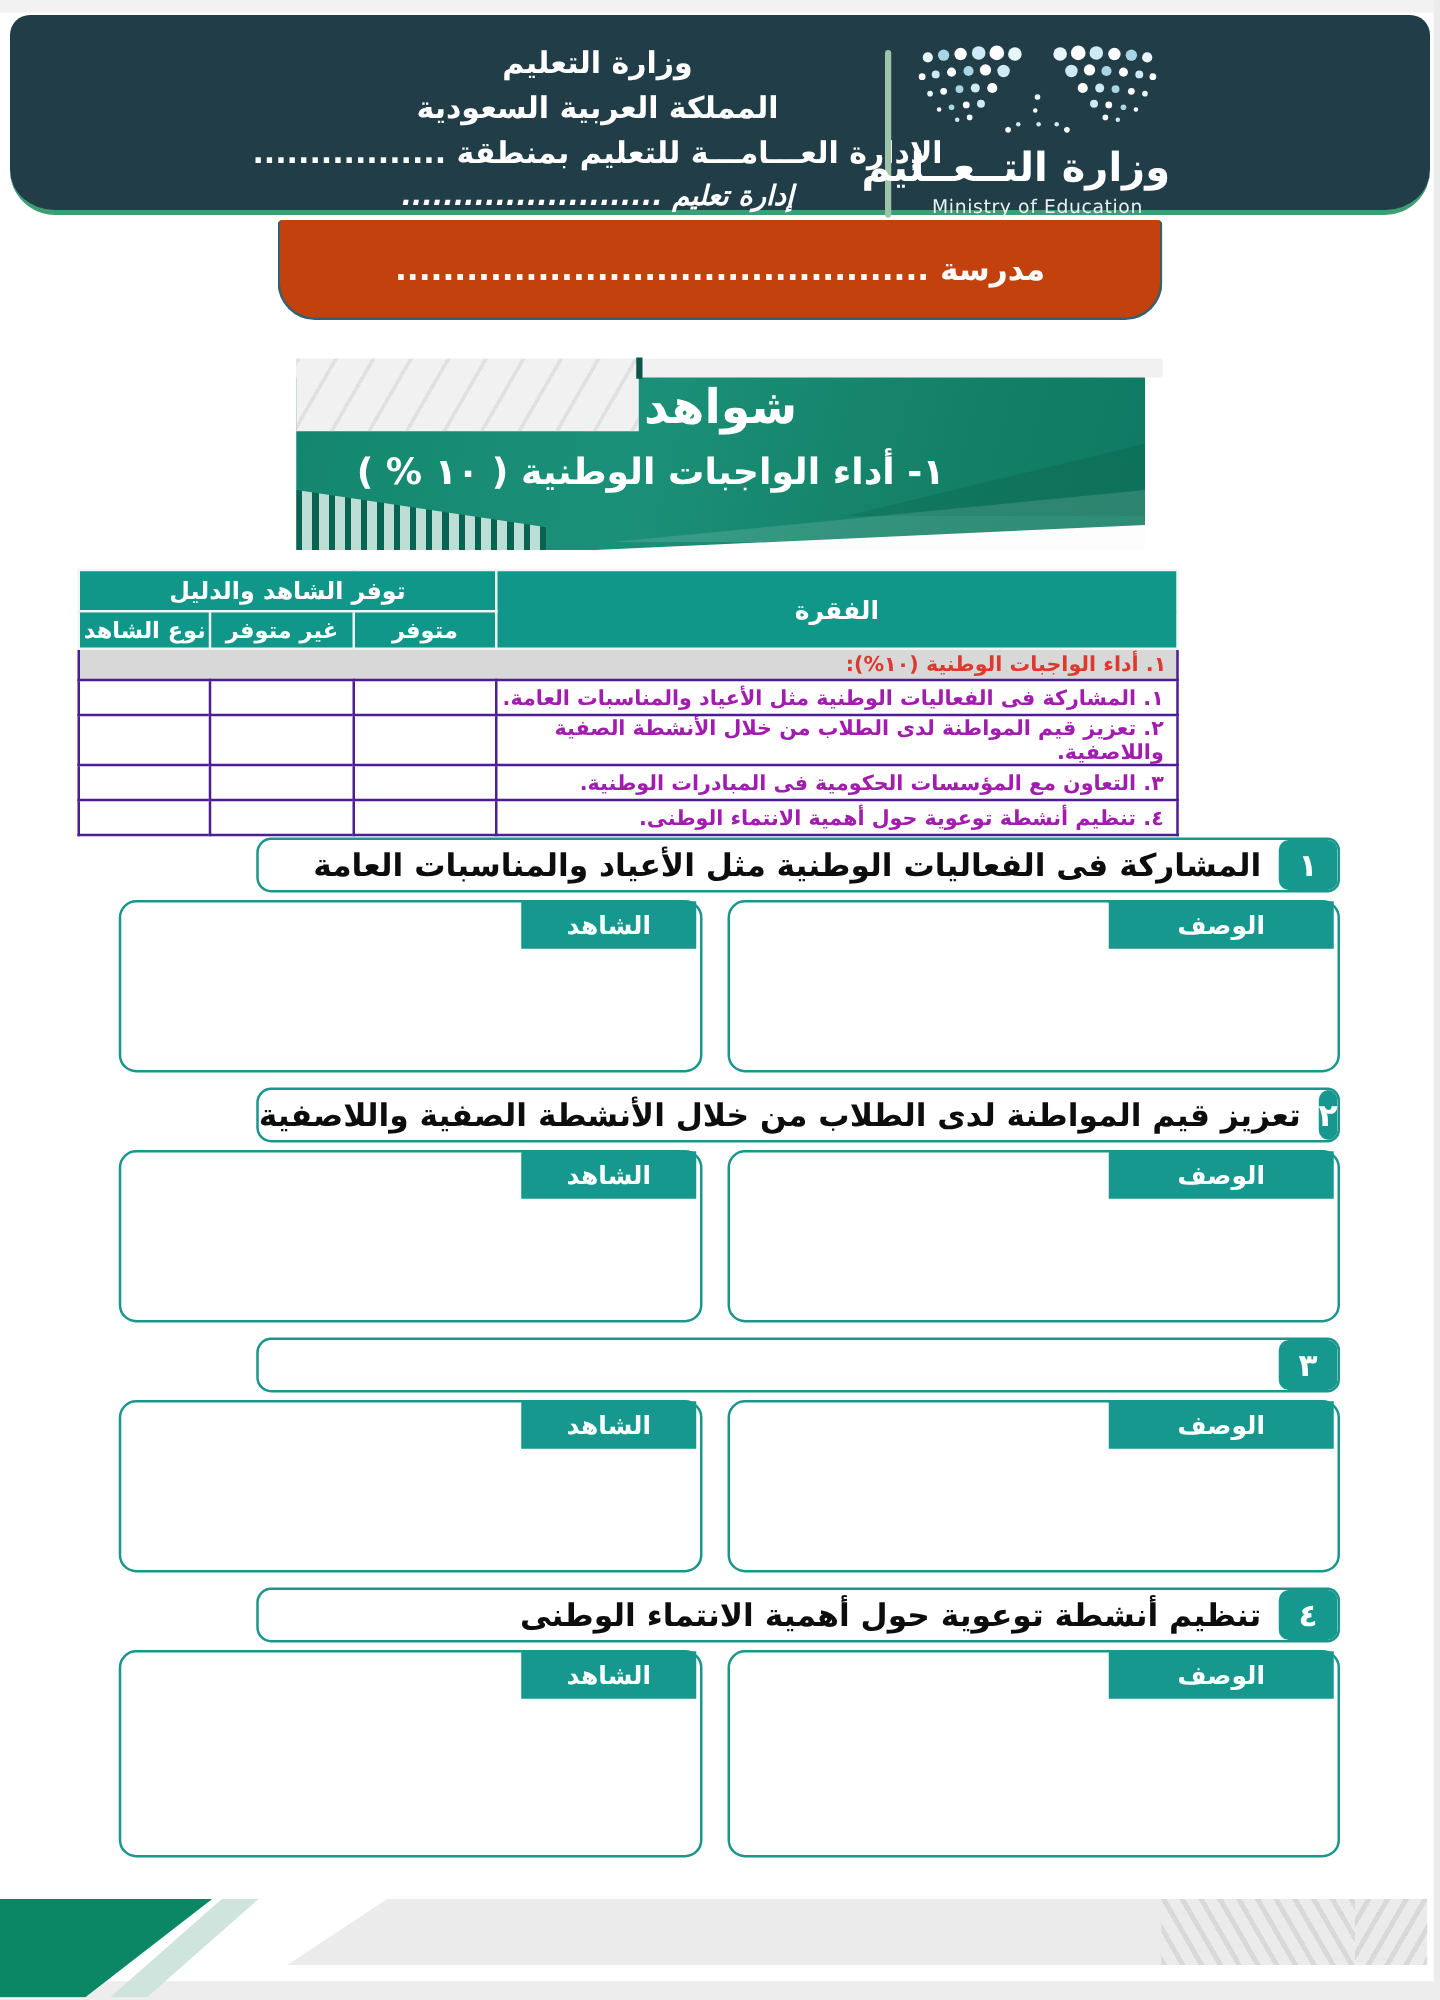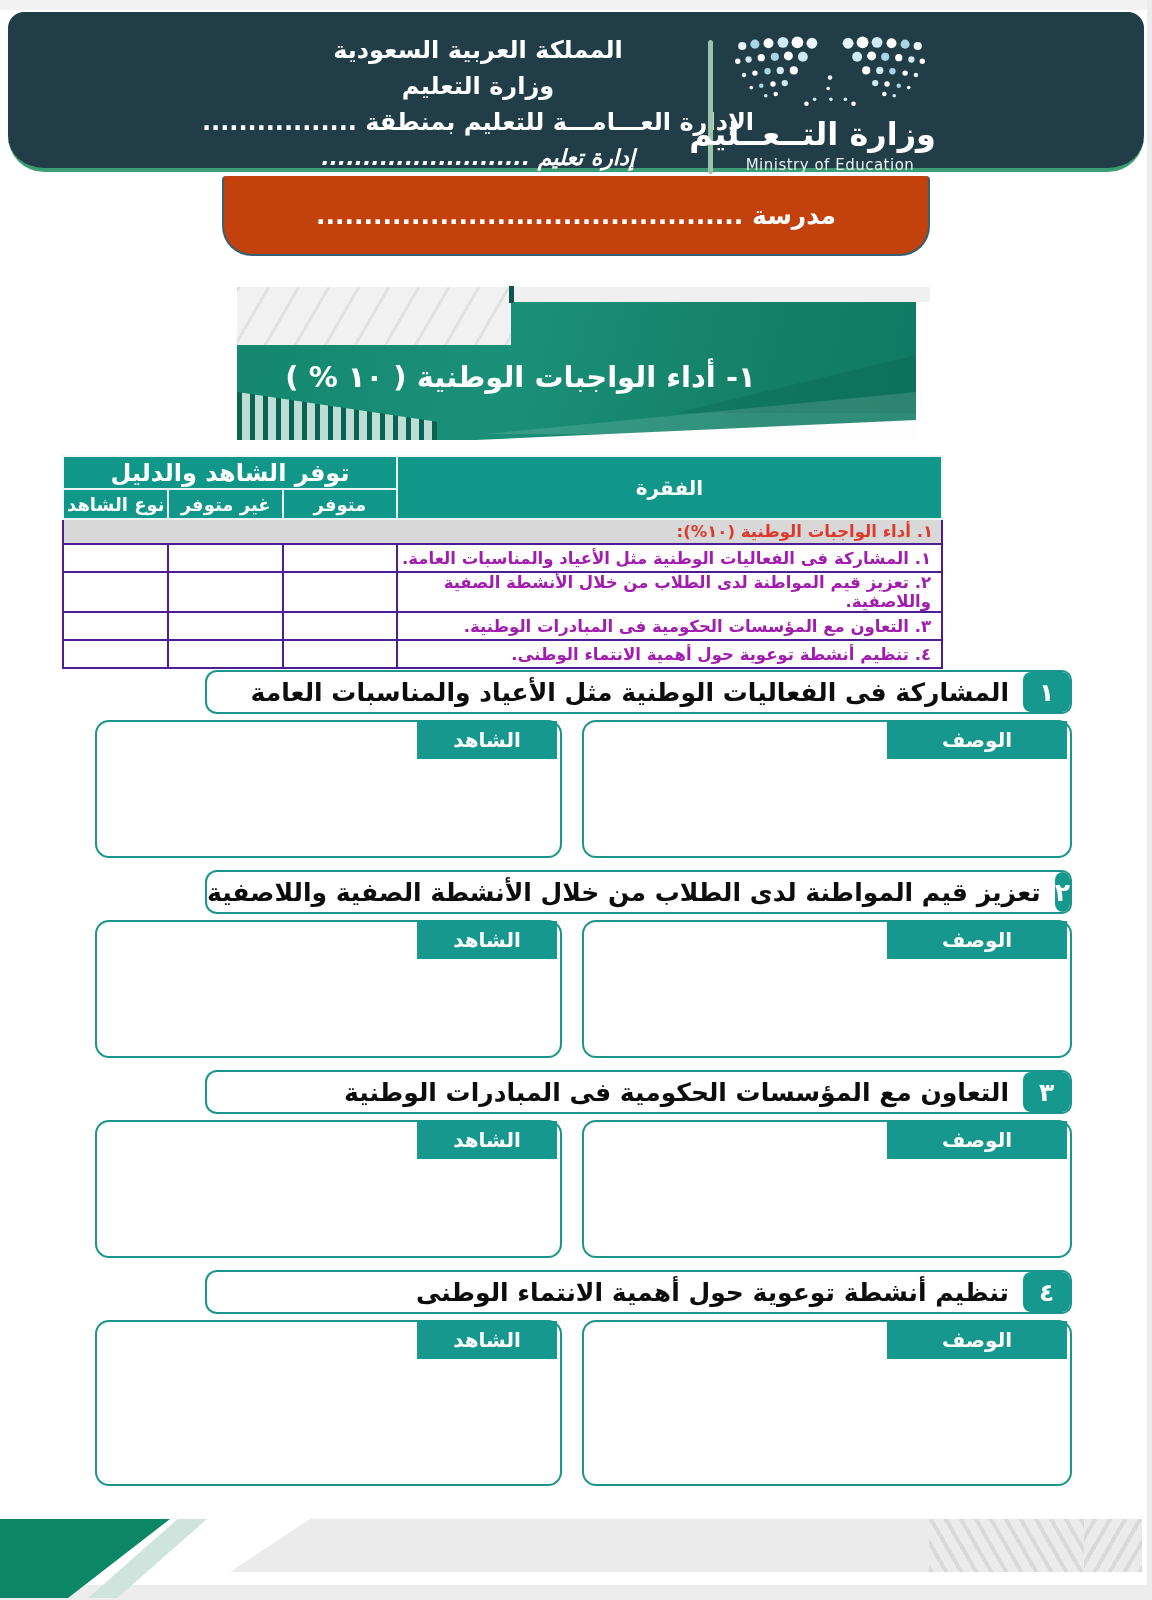--- a/index.html
+++ b/index.html
@@ -48,21 +48,21 @@
   .banner-subtitle{position:absolute;left:237px;top:360px;width:679px;box-sizing:border-box;padding-right:112px;
                    text-align:center;color:#fff;font-size:29px;font-weight:bold;white-space:nowrap;}
 
   
   table.check{position:absolute;left:62px;top:455px;width:881px;border-collapse:collapse;direction:rtl;
               border:2.5px solid #4d4d4d;}
   table.check td{border:2px solid #4c1d95;box-sizing:border-box;}
   table.check thead td{background:#11968a;color:#fff;font-weight:bold;text-align:center;
                        border:2px solid #eef6f5;}
   td.h-item{width:62%;font-size:20px;}
-  td.h-group{height:33px;font-size:24px;}
+  td.h-group{height:33px;font-size:19px;}
   td.h-sub{height:30px;font-size:18px;}
   td.w-av{width:13%;} td.w-nav{width:13%;margin-top:20px;} td.w-type{width:12%;}
   tr.section-row td{background:#d8d8d8;color:#dd392c;font-weight:bold;font-size:16.5px;
                     height:25px;text-align:right;padding:0 8px;}
   tr.data-row td{height:28px;background:#fff;}
   tr.data-row td.item{font-size:16.5px;font-weight:bold;color:#a21caf;text-align:right;padding:0 10px 0 4px;}
 
   
   .sections{position:absolute;left:95px;top:670px;width:977px;direction:rtl;}
   .sec{margin-bottom:12px;}
@@ -98,22 +98,22 @@
 </style>
 </head>
 <body>
 
 <div class="page">
   <div class="edge-top"></div>
   <div class="edge-right"></div>
 
   <header class="header-card">
     <div class="org-block">
+      <div class="org-line">وزارة التعليم</div>
       <div class="org-line">المملكة العربية السعودية</div>
-      <div class="org-line">وزارة التعليم</div>
       <div class="org-line">الإدارة العـــامـــة للتعليم بمنطقة .................</div>
       <div class="org-line small">إدارة تعليم .........................</div>
     </div>
     <div class="logo-divider"></div>
     <div class="logo">
       <svg width="200" height="76" viewBox="0 0 220 84">
         <g fill="#ffffff">
           <circle cx="130" cy="8" r="6" fill="#e8f6fa"></circle>
             <circle cx="146" cy="7" r="6.5"></circle>
           <circle cx="162" cy="7" r="6" fill="#cfeaf4"></circle>
@@ -180,20 +180,21 @@
 
   <div class="banner-green">
     <div class="banner-shade"></div>
     <div class="banner-lite"></div>
     <div class="banner-stripes"></div>
     <div class="banner-wedge"></div>
   </div>
   <div class="banner-gray-strip"></div>
   <div class="banner-gray-block"></div>
   <div class="banner-tick"></div>
+  <div class="banner-title">شواهد</div>
   <div class="banner-subtitle">١- أداء الواجبات الوطنية ( ١٠ % )</div>
 
   <table class="check">
     <thead>
       <tr>
         <td class="h-item" rowspan="2">الفقرة</td>
         <td class="h-group" colspan="3">توفر الشاهد والدليل</td>
       </tr>
       <tr>
         <td class="h-sub w-av">متوفر</td>
@@ -260,21 +261,20 @@
         </div>
         <div class="fill-box box-witness">
           <div class="box-label">الشاهد</div>
         </div>
       </div>
     </section>
 
     <section class="sec">
       <div class="sec-header">
         <div class="sec-num">٣</div>
-        <div class="sec-title">التعاون مع المؤسسات الحكومية فى المبادرات الوطنية</div>
       </div>
       <div class="sec-boxes">
         <div class="fill-box box-desc">
           <div class="box-label">الوصف</div>
         </div>
         <div class="fill-box box-witness">
           <div class="box-label">الشاهد</div>
         </div>
       </div>
     </section>

